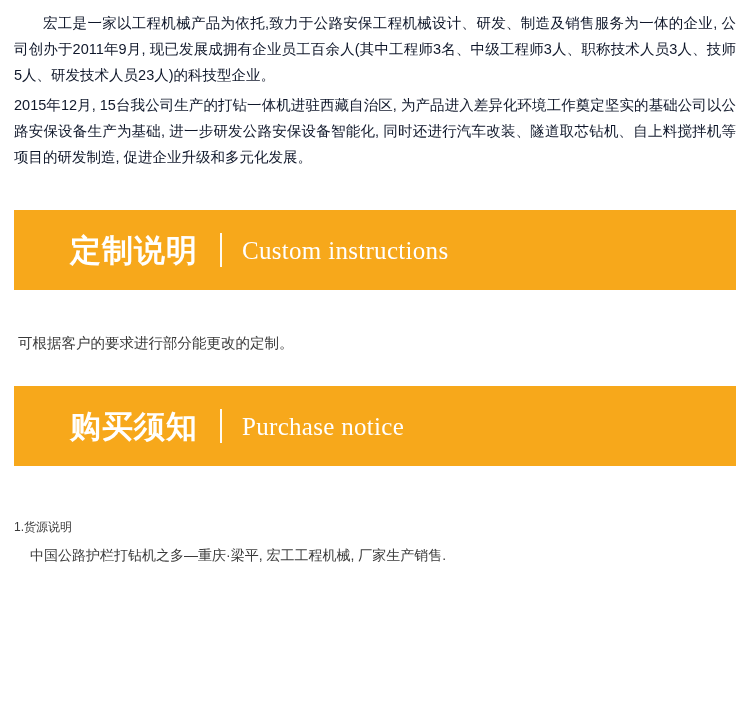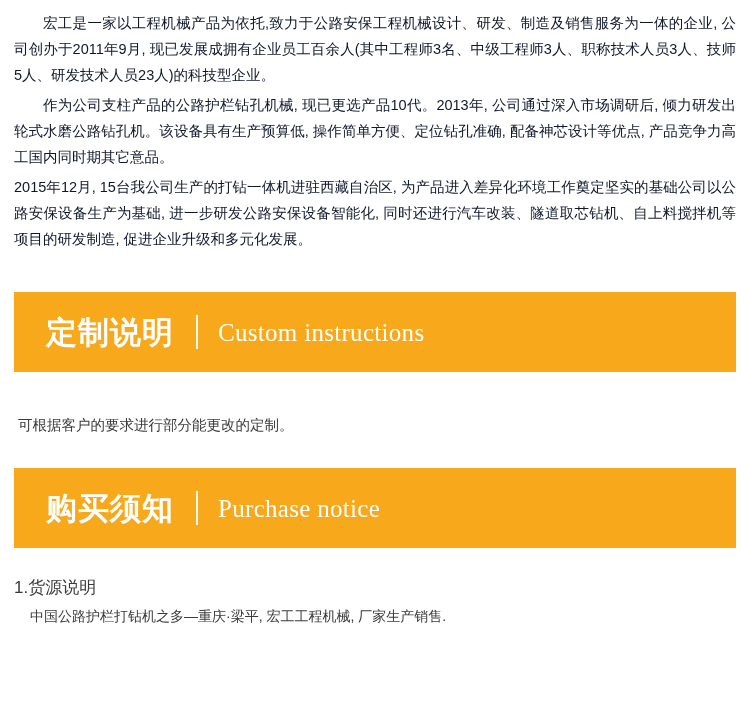--- a/index.html
+++ b/index.html
@@ -32,21 +32,21 @@
   }
   .spacer-lg { height: 36px; }
   .spacer-md { height: 26px; }
 
   .banner {
     background: #f5a623;
     background-color: #f7a81b;
     height: 80px;
     display: flex;
     align-items: center;
-    padding-left: 32px;
+    padding-left: 56px;
     box-sizing: border-box;
   }
   .banner .cn {
     color: #ffffff;
     font-size: 31px;
     font-weight: bold;
     letter-spacing: 1px;
     line-height: 1;
   }
   .banner .divider {
@@ -73,39 +73,39 @@
 
   .purchase-list {
     margin: 0;
     padding: 0;
     list-style: none;
   }
   .purchase-list li {
     margin: 0 0 2px 0;
   }
   .purchase-list .item-title {
-    font-size: 17px;
+    font-size: 12px;
     line-height: 28px;
     color: #3a3a3a;
+    margin-top: 21px;
   }
   .purchase-list .item-body {
     font-size: 14px;
     line-height: 28px;
     color: #3a3a3a;
     padding-left: 16px;
   }
 </style>
 </head>
 <body>
 
 <div class="page">
 
   <div class="intro">
     <p class="indent">宏工是一家以工程机械产品为依托,致力于公路安保工程机械设计、研发、制造及销售服务为一体的企业, 公司创办于2011年9月, 现已发展成拥有企业员工百余人(其中工程师3名、中级工程师3人、职称技术人员3人、技师5人、研发技术人员23人)的科技型企业。</p>
-    <p class="indent">作为公司支柱产品的公路护栏钻孔机械, 现已更选产品10代。2013年, 公司通过深入市场调研后, 倾力研发出轮式水磨公路钻孔机。该设备具有生产预算低, 操作简单方便、定位钻孔准确, 配备神芯设计等优点, 产品竞争力高工国内同时期其它意品。</p>
     <p>2015年12月, 15台我公司生产的打钻一体机进驻西藏自治区, 为产品进入差异化环境工作奠定坚实的基础公司以公路安保设备生产为基础, 进一步研发公路安保设备智能化, 同时还进行汽车改装、隧道取芯钻机、自上料搅拌机等项目的研发制造, 促进企业升级和多元化发展。</p>
   </div>
 
   <div class="spacer-lg"></div>
 
   <div class="banner">
     <div class="cn">定制说明</div>
     <div class="divider"></div>
     <div class="en">Custom instructions</div>
   </div>

